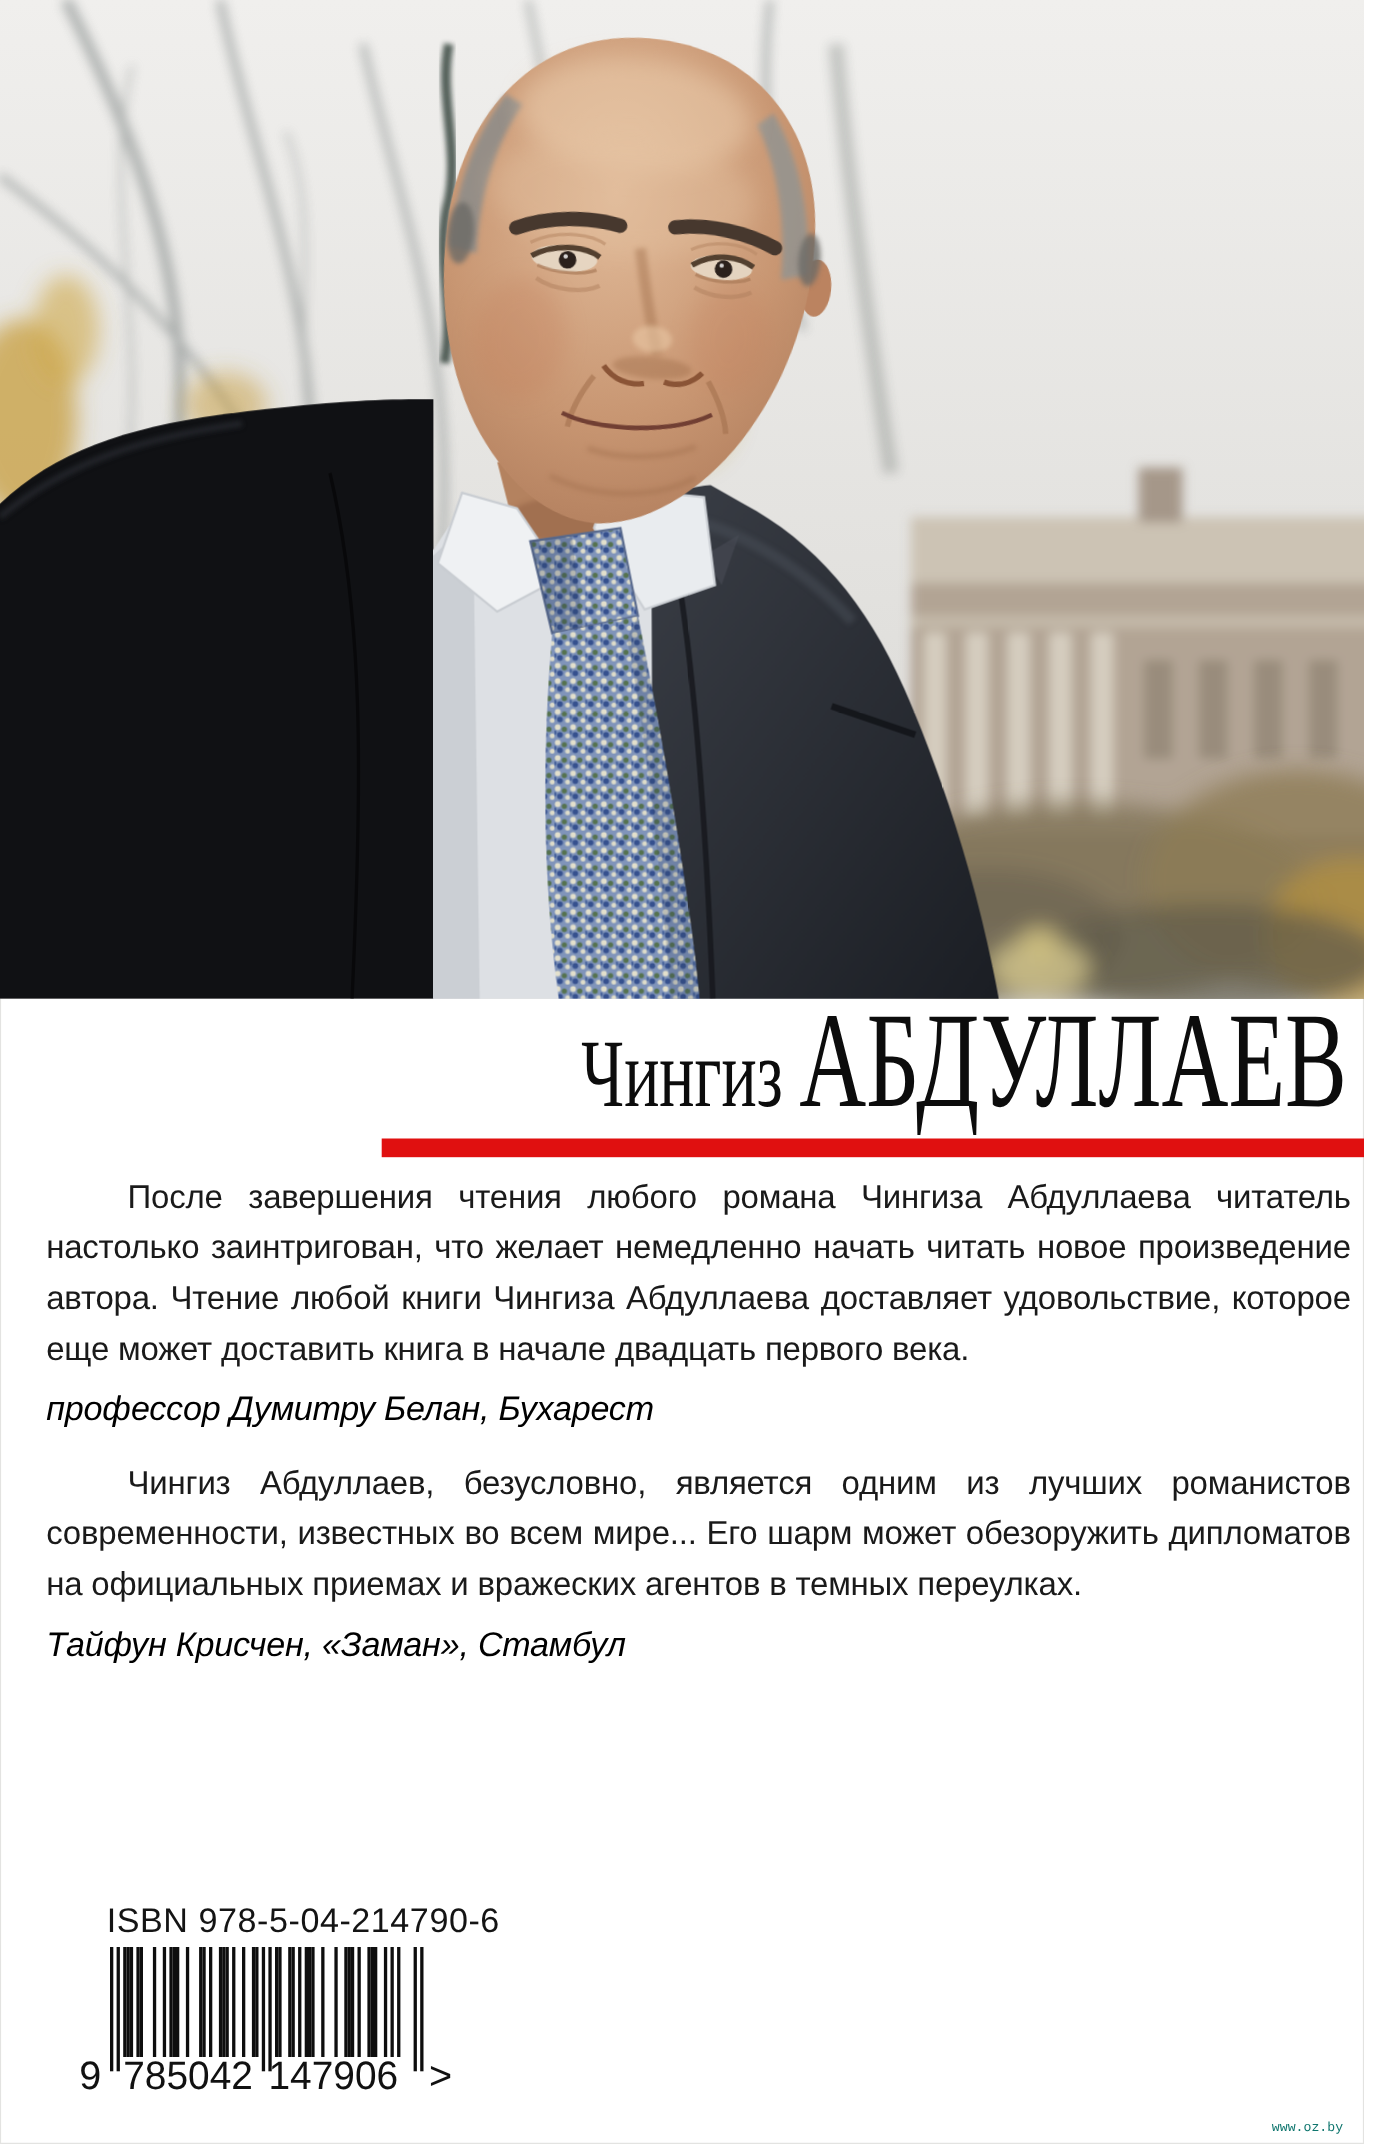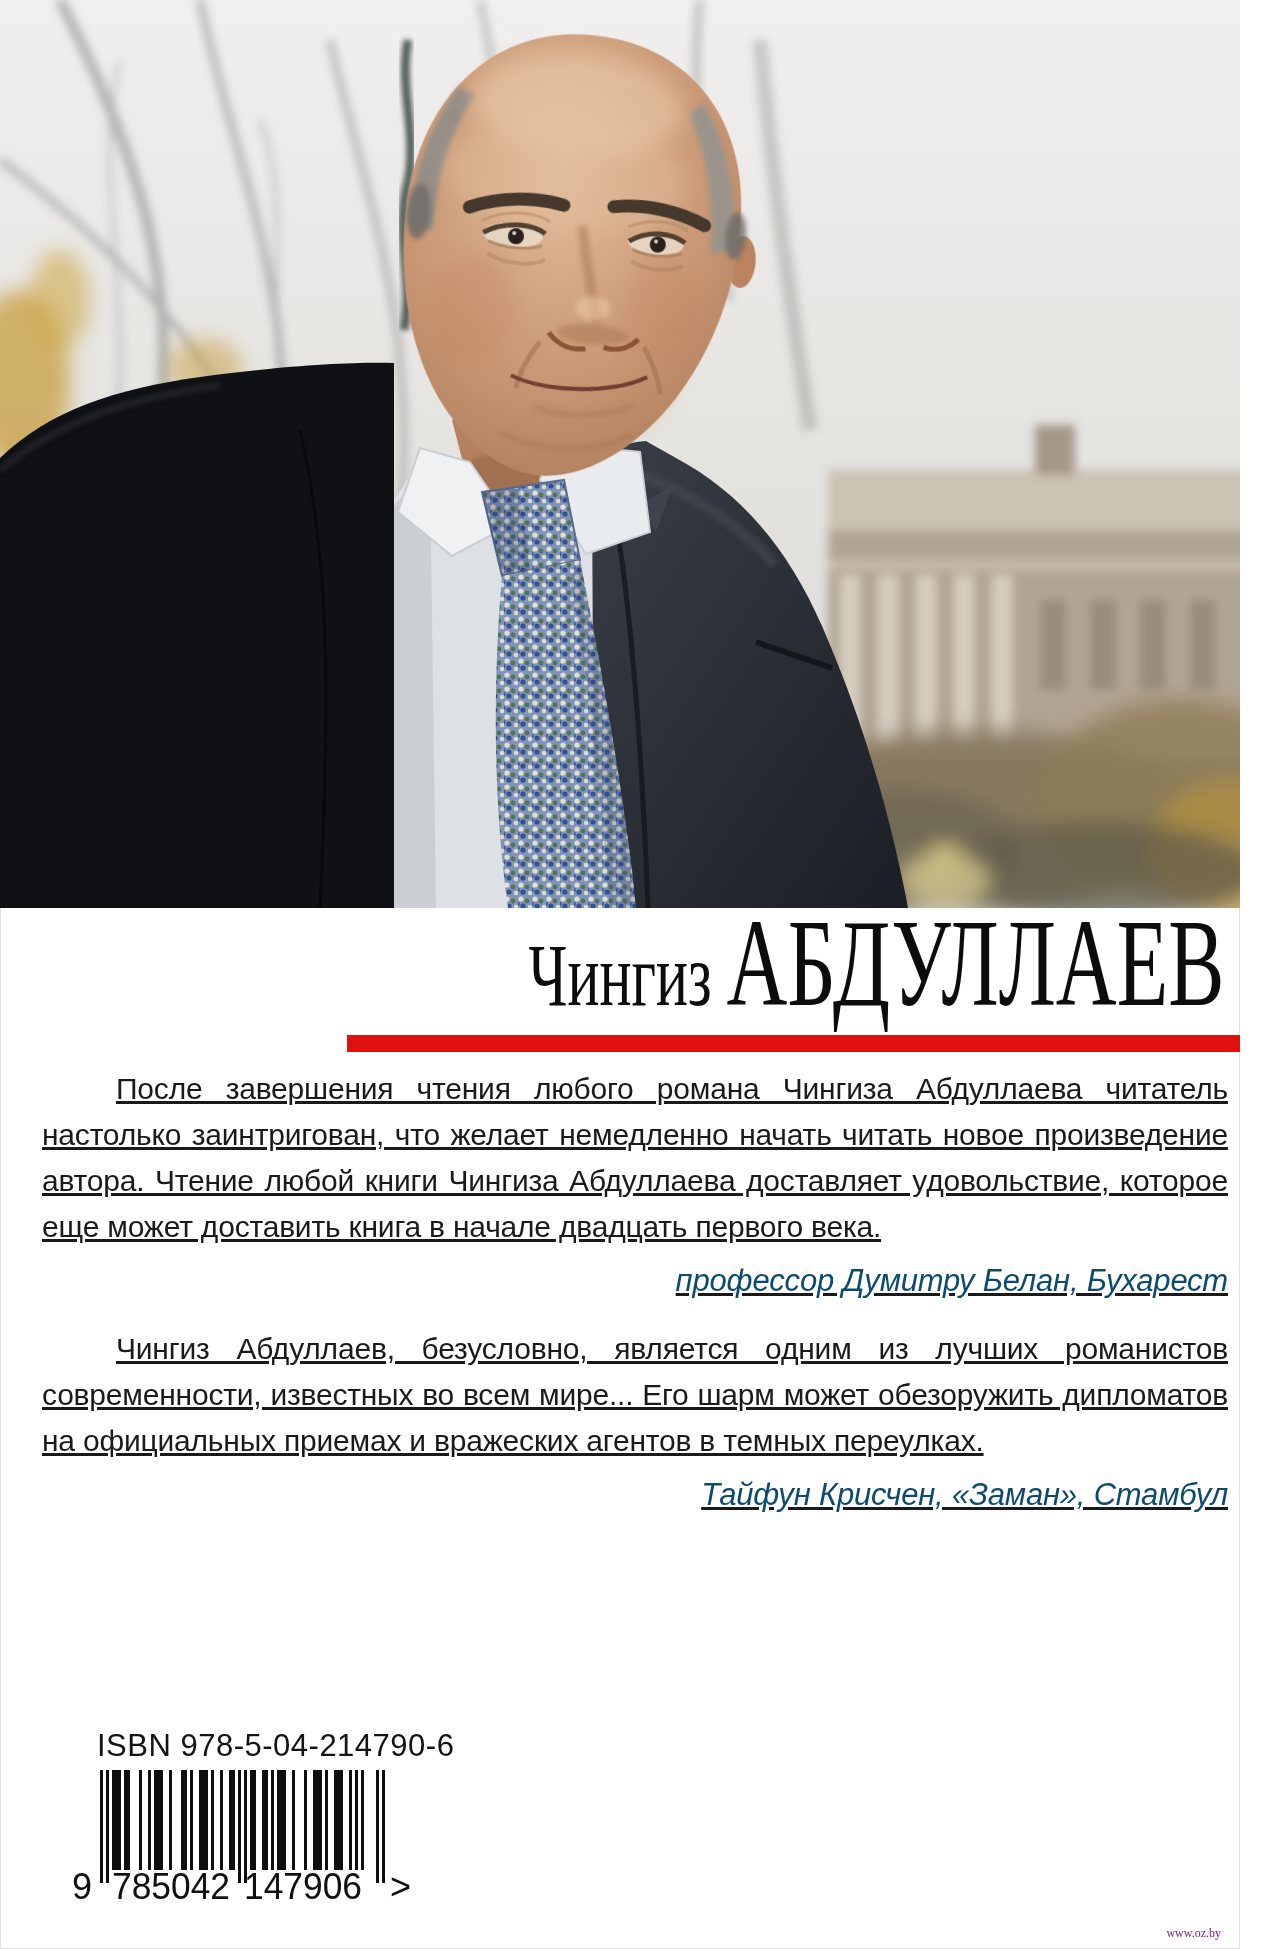--- a/index.html
+++ b/index.html
@@ -6,30 +6,30 @@
   .page{position:relative;width:1240px;height:1949px;background:#ffffff;overflow:hidden;
         font-family:"Liberation Sans",sans-serif;box-shadow:inset 0 0 0 1px #e3e3e1;}
   .photo{position:absolute;top:0;left:0;width:1264px;height:908px;display:block;}
   .title{position:absolute;top:902px;right:16px;display:flex;align-items:baseline;gap:22px;
          transform:scaleX(0.68);transform-origin:100% 100%;white-space:nowrap;color:#0c0c0c;
          font-family:"Liberation Serif",serif;}
   .title .first{font-size:88px;line-height:1;}
   .title .last{font-size:124px;line-height:1;}
   .rule{position:absolute;left:347px;top:1035px;width:900px;height:17px;background:#e01010;}
   .quotes{position:absolute;left:42px;top:1066px;width:1186px;font-size:30px;line-height:46px;
-          color:#1a1a1a;text-align:justify;letter-spacing:-0.2px;text-decoration:underline;}
+          color:#1a1a1a;text-align:justify;letter-spacing:-0.2px;}
   .quotes p{margin:0;text-indent:74px;}
-  .attr{display:block;text-align:right;font-style:italic;font-size:31px;text-indent:0;
-        margin:8px 0 22px 0;color:#0c4a6e;}
+  .attr{display:block;font-style:italic;font-size:31px;text-indent:0;
+        margin:8px 0 22px 0;color:#000000;}
   .isbn{position:absolute;left:97px;top:1728px;}
   .isbn-label{font-size:31px;color:#141414;letter-spacing:0.5px;text-align:center;}
   .barcode{display:block;margin-top:6px;margin-left:-39px;}
   .bc-text{font-family:"Liberation Sans",sans-serif;font-size:36px;fill:#111;}
-  .watermark{position:absolute;right:19px;bottom:8px;font-size:12px;color:#701a75;
-             font-family:Liberation Serif, serif;}
+  .watermark{position:absolute;right:19px;bottom:8px;font-size:12px;color:#0f766e;
+             font-family:Liberation Mono, monospace;}
 </style>
 </head>
 <body>
 
 <div class="page">
 
   <svg class="photo" viewBox="0 0 1264 908" width="1264" height="908" preserveAspectRatio="none" aria-hidden="true">
     <defs>
       <linearGradient id="skyG" x1="0" y1="0" x2="0" y2="1">
         <stop offset="0" stop-color="#f0efed"></stop>

